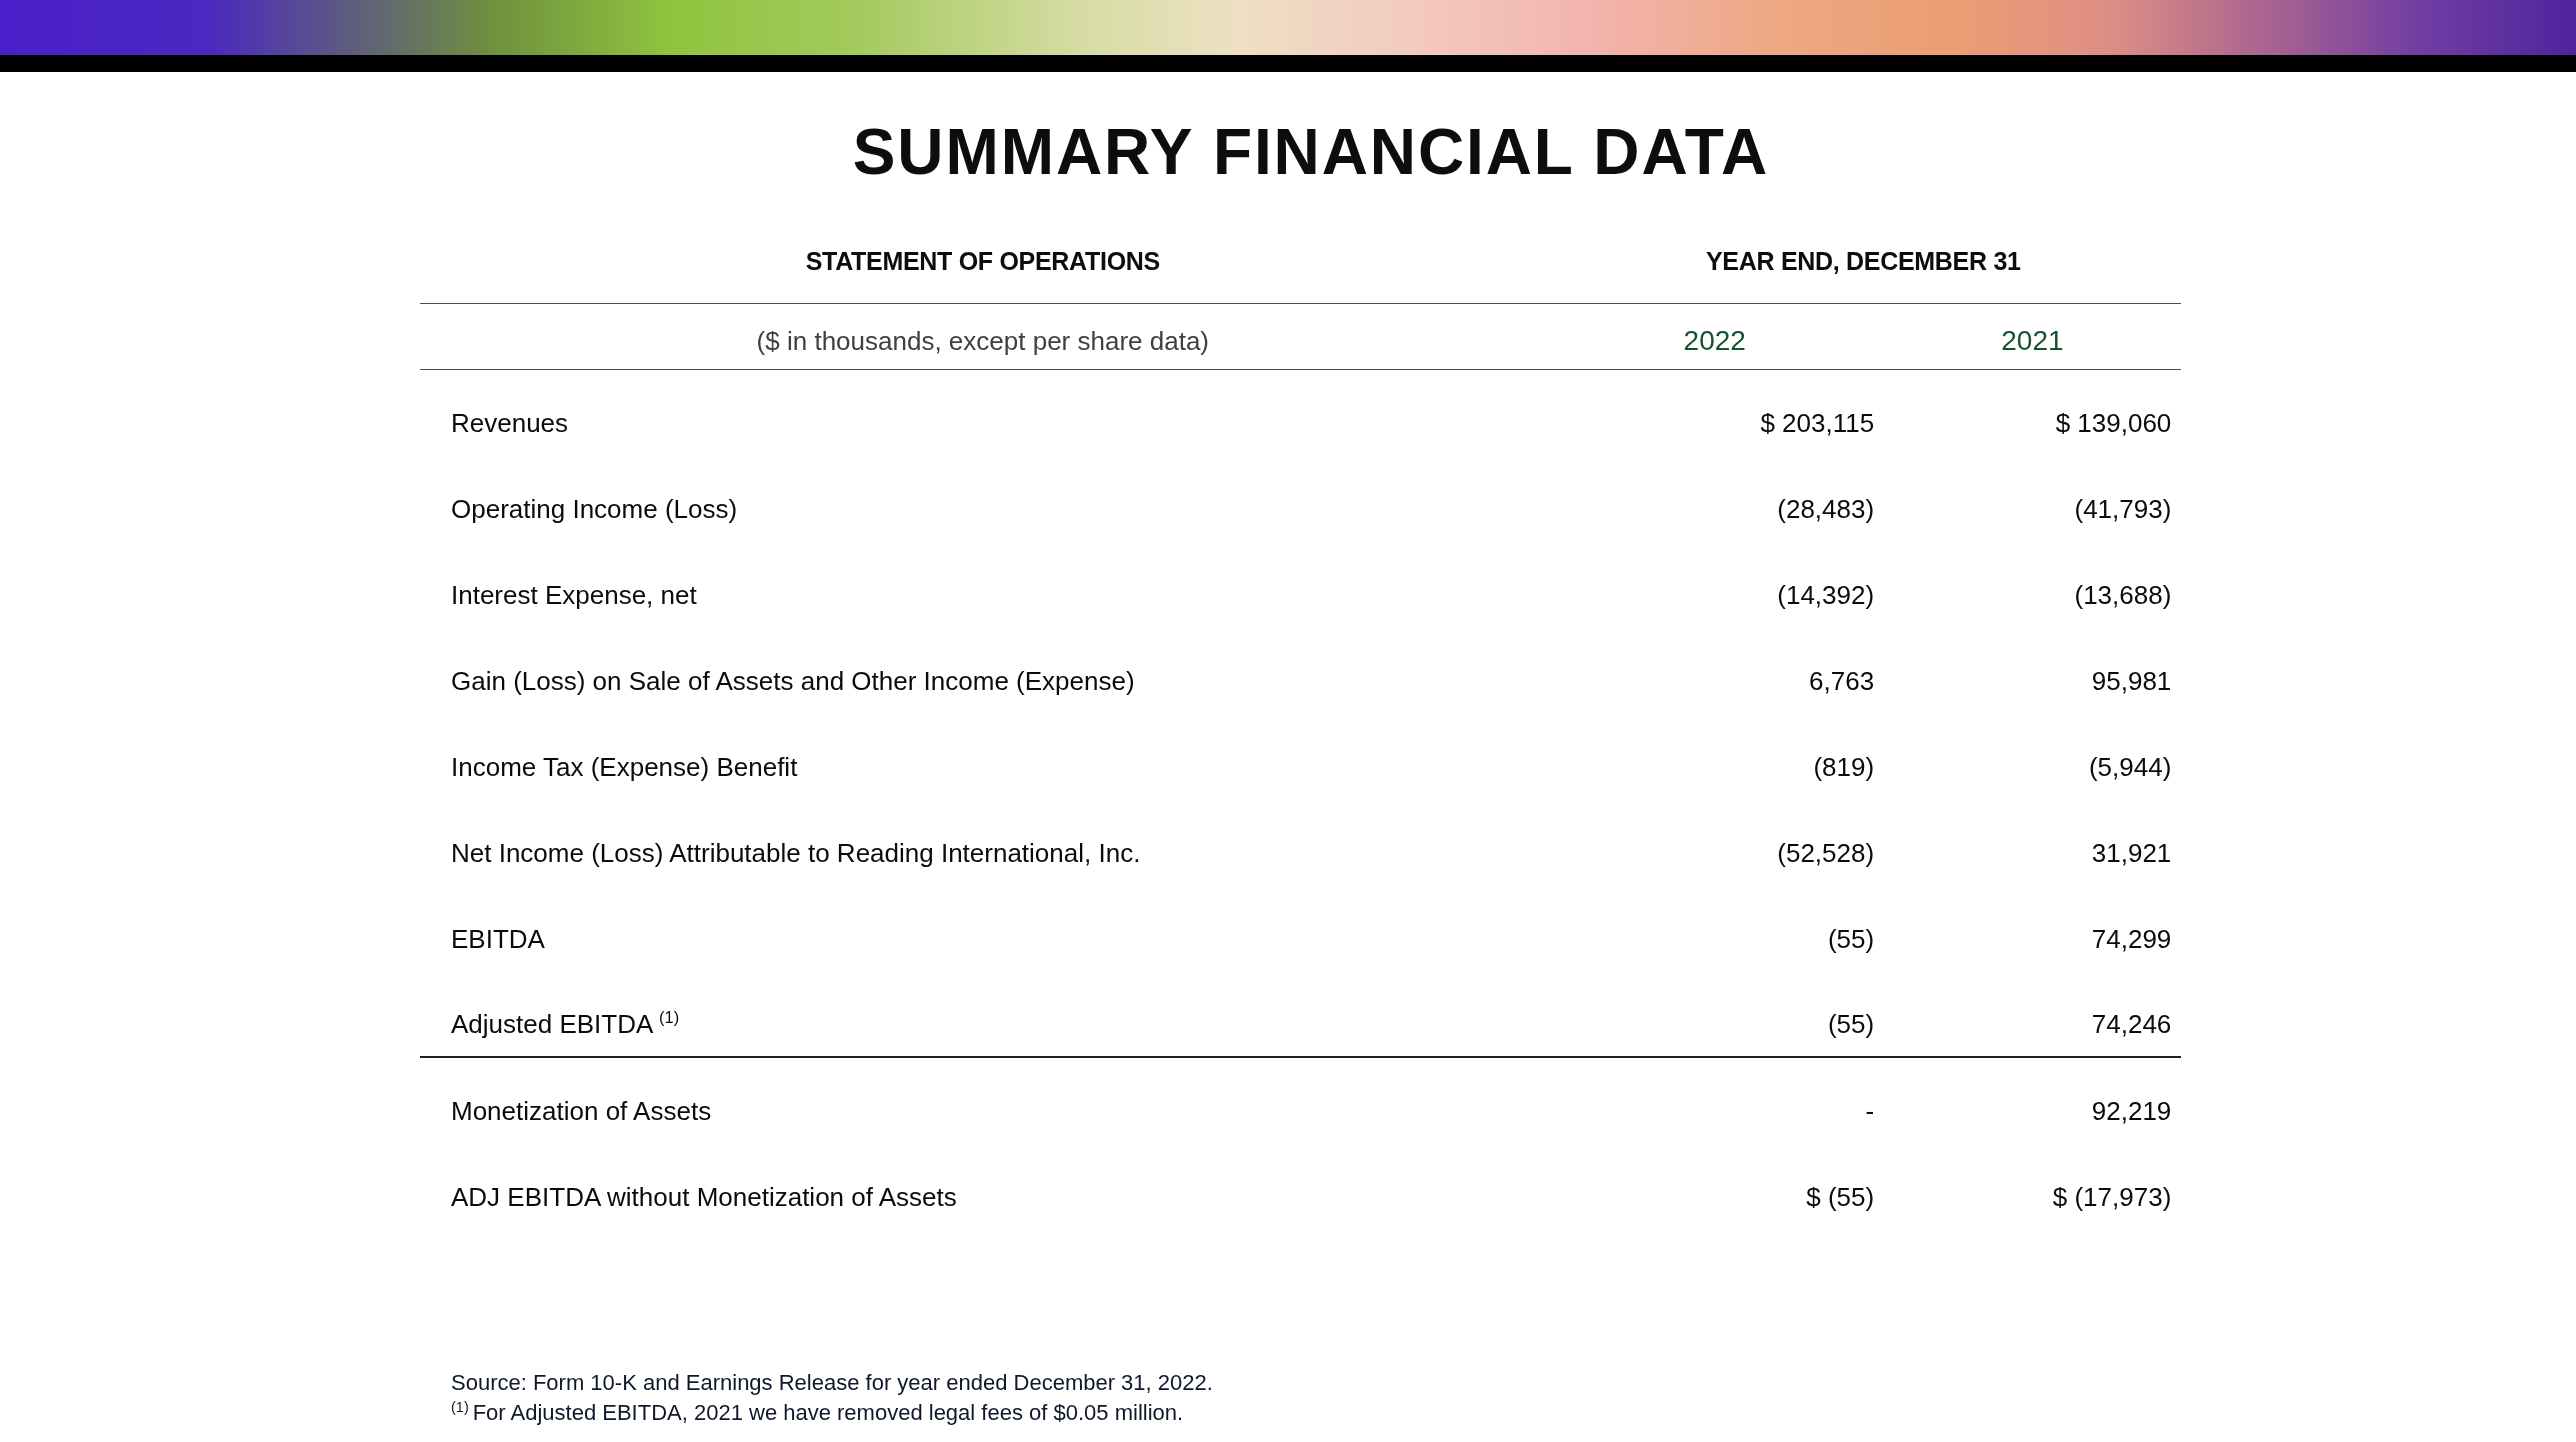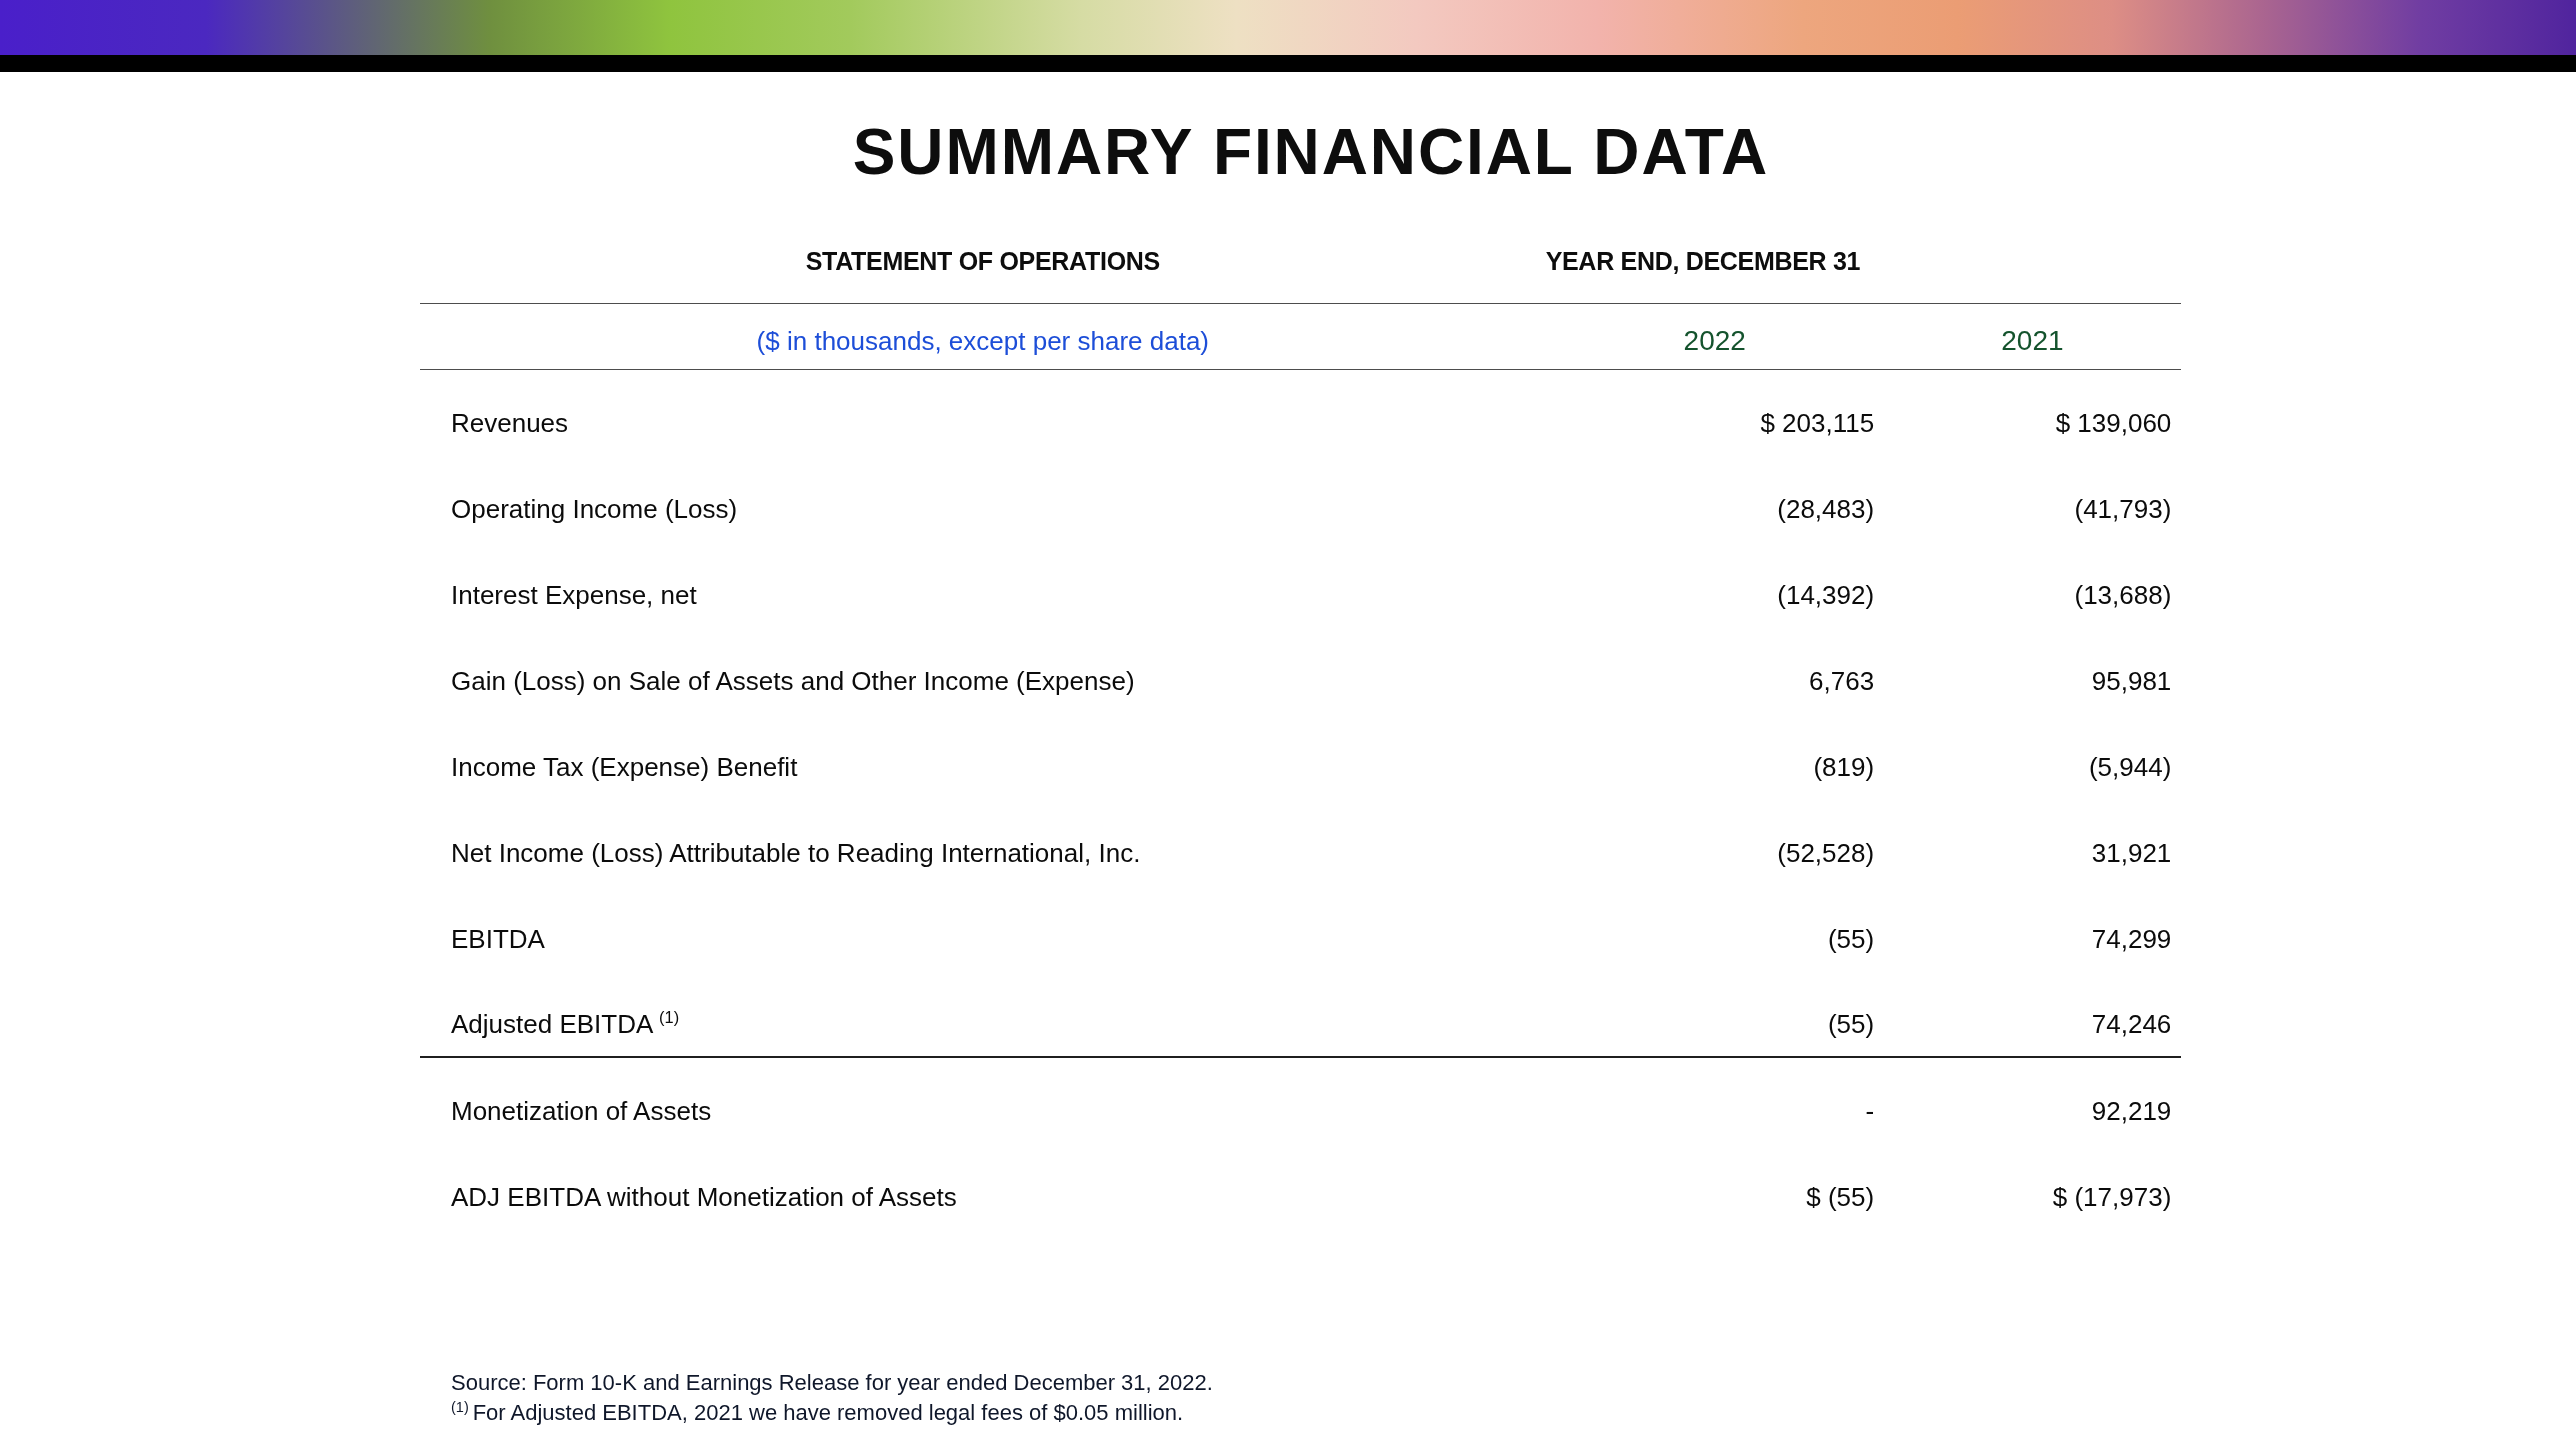--- a/index.html
+++ b/index.html
@@ -18,25 +18,25 @@
     letter-spacing:1.9px; color:#0d0d0d; line-height:1.15;margin-left:46px; }
 
   
   table.fin { position:absolute; left:420px; top:220px; width:1761px;
     border-collapse:collapse; table-layout:fixed; }
   col.c-label { width:1125px; } col.c-y1 { width:338px; } col.c-y2 { width:297px; }
 
   tr.hrow1 th { height:83px; vertical-align:middle; font-size:25px; font-weight:700;
     letter-spacing:-0.3px; color:#0d0d0d; border-bottom:1.9px solid #4d4d4d; }
   tr.hrow1 th.h-left { text-align:center; }
-  tr.hrow1 th.h-right { text-align:left; }
+  tr.hrow1 th.h-right { text-align:center; }
 
   tr.hrow2 th { height:66px; vertical-align:bottom; padding-bottom:11.6px;
     border-bottom:1.9px solid #4d4d4d; }
-  tr.hrow2 th.sub { font-size:26px; font-weight:400; text-align:center; color:#1d4ed8; }
+  tr.hrow2 th.sub { font-size:26px; font-weight:400; text-align:center; color:#404040; }
   tr.hrow2 th.year { font-size:28px; font-weight:400; text-align:center; color:#14532d; }
 
   tbody.main tr td, tbody.bottom tr td { height:86px; vertical-align:bottom;
     padding-bottom:16.4px; font-size:26px; color:#0b0b0b; }
   td.lbl { text-align:left; padding-left:31px; }
   td.val { text-align:right; padding-right:9.7px; font-variant-numeric:tabular-nums; }
   tbody.main tr.last td { border-bottom:2.9px solid #1f1f1f; }
 
   sup.marker { font-size:16.4px; vertical-align:super; line-height:0; margin-left:5.8px; }
 

